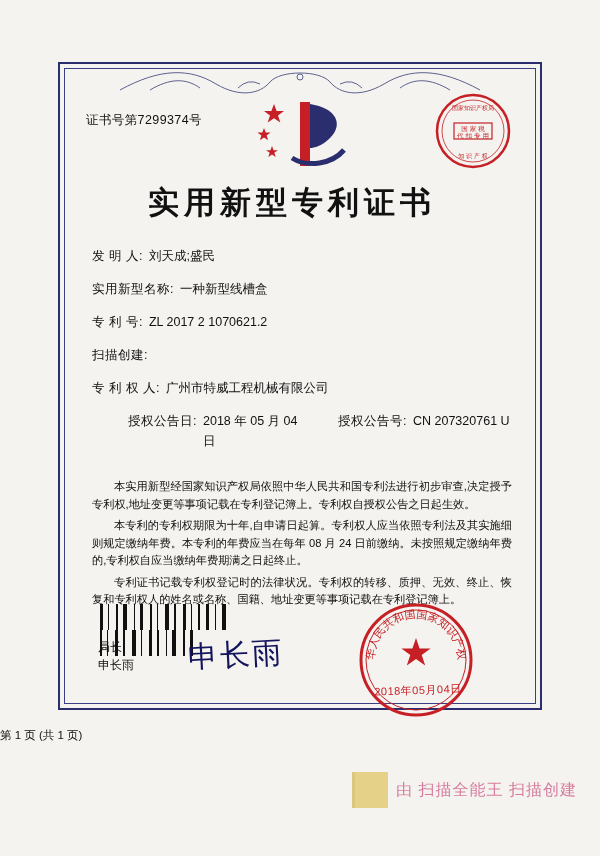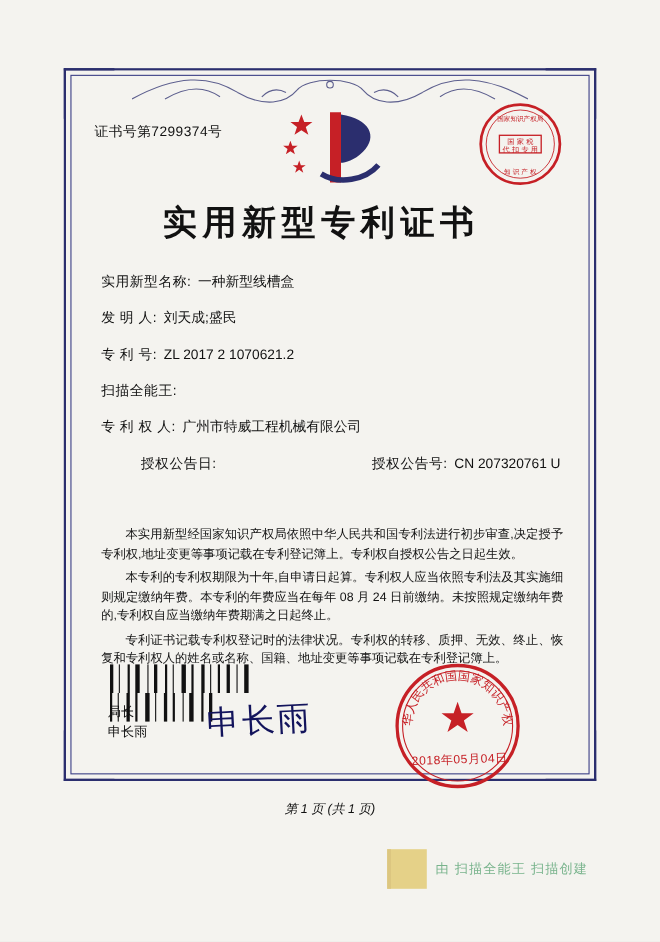--- a/index.html
+++ b/index.html
@@ -209,24 +209,23 @@
     letter-spacing: 0.5px;
     transform: rotate(-2deg);
   }
 
   
   .page-foot {
     position: absolute;
     left: 0;
     top: 728px;
     width: 600px;
-    text-align: center;
+    text-align: left;
     font-size: 11.5px;
     color: #111;
-    font-style: italic;
   }
 
   
   .watermark {
     position: absolute;
     left: 352px;
     top: 772px;
     display: flex;
     align-items: center;
     gap: 8px;
@@ -234,22 +233,22 @@
   }
   .wm-qr {
     width: 36px;
     height: 36px;
     background:
       linear-gradient(90deg,#c9a227 0 3px,transparent 3px 6px) repeat,
       #d9b634;
     position: relative;
   }
   .wm-text {
-    font-size: 12px;
-    color: #15803d;
+    font-size: 16px;
+    color: #be185d;
     letter-spacing: 1px;
     white-space: nowrap;
   }
 </style>
 </head>
 <body>
 
 <div class="page">
 
   <div class="border-outer"></div>
@@ -294,41 +293,42 @@
     <text x="39" y="39" font-size="6.5" fill="#c62026" text-anchor="middle" font-family="DejaVu Sans, sans-serif">国 家 税</text>
     <text x="39" y="46" font-size="6.5" fill="#c62026" text-anchor="middle" font-family="DejaVu Sans, sans-serif">代 扣 专 用</text>
     <text x="39" y="18" font-size="6" fill="#c62026" text-anchor="middle" font-family="DejaVu Sans, sans-serif">国家知识产权局</text>
     <text x="39" y="66" font-size="6" fill="#c62026" text-anchor="middle" font-family="DejaVu Sans, sans-serif">知 识 产 权</text>
   </svg>
 
   <div class="title">实用新型专利证书</div>
 
   <div class="fields">
     <div class="field-row">
+      <div class="field-label">发 明 人:</div>
+      <div class="field-value">刘天成;盛民</div>
+    </div>
+    <div class="field-row">
       <div class="field-label">实用新型名称:</div>
       <div class="field-value">一种新型线槽盒</div>
     </div>
     <div class="field-row">
-      <div class="field-label">发 明 人:</div>
-      <div class="field-value">刘天成;盛民</div>
-    </div>
-    <div class="field-row">
       <div class="field-label">专 利 号:</div>
       <div class="field-value">ZL 2017 2 1070621.2</div>
     </div>
     <div class="field-row">
-      <div class="field-label">扫描全能王:</div>
+      <div class="field-label">扫描创建:</div>
     </div>
     <div class="field-row">
       <div class="field-label">专 利 权 人:</div>
       <div class="field-value">广州市特威工程机械有限公司</div>
     </div>
     <div class="field-row dual">
       <div class="col-a">
         <div class="field-label">授权公告日:</div>
+        <div class="field-value">2018 年 05 月 04 日</div>
       </div>
       <div class="col-b">
         <div class="field-label">授权公告号:</div>
         <div class="field-value">CN 207320761 U</div>
       </div>
     </div>
   </div>
 
   <div class="body-text">
     <p>本实用新型经国家知识产权局依照中华人民共和国专利法进行初步审查,决定授予专利权,地址变更等事项记载在专利登记簿上。专利权自授权公告之日起生效。</p>

